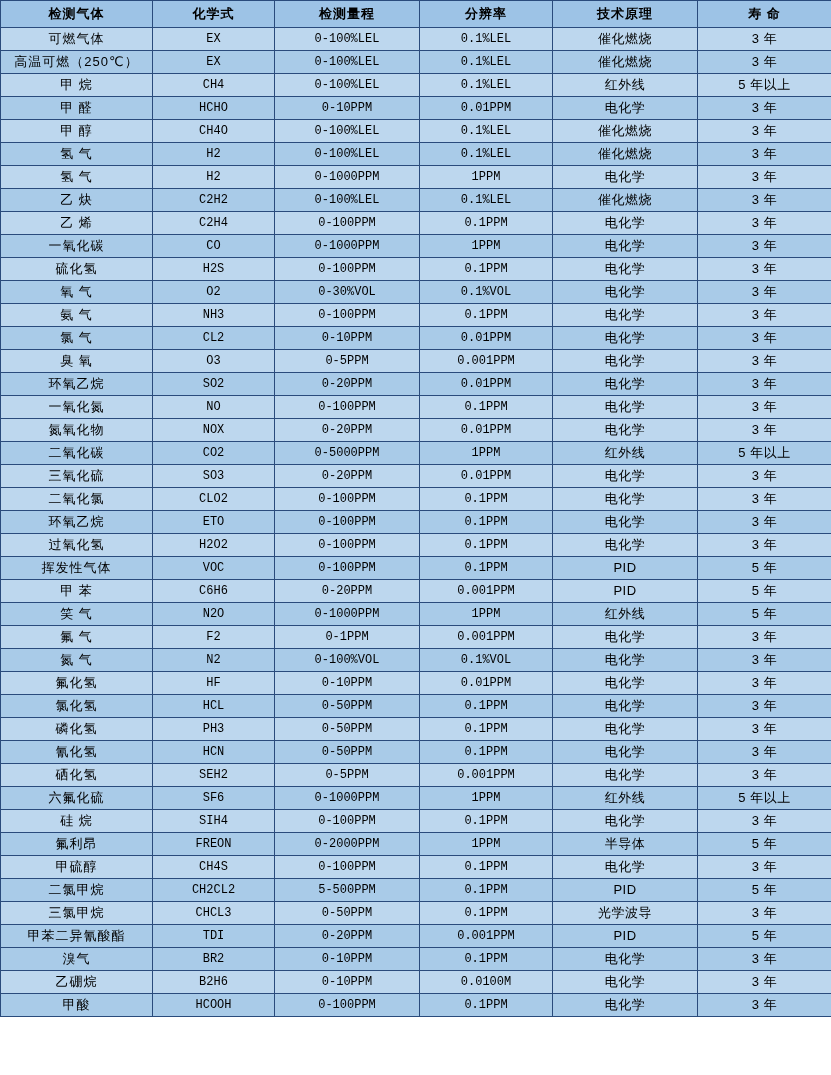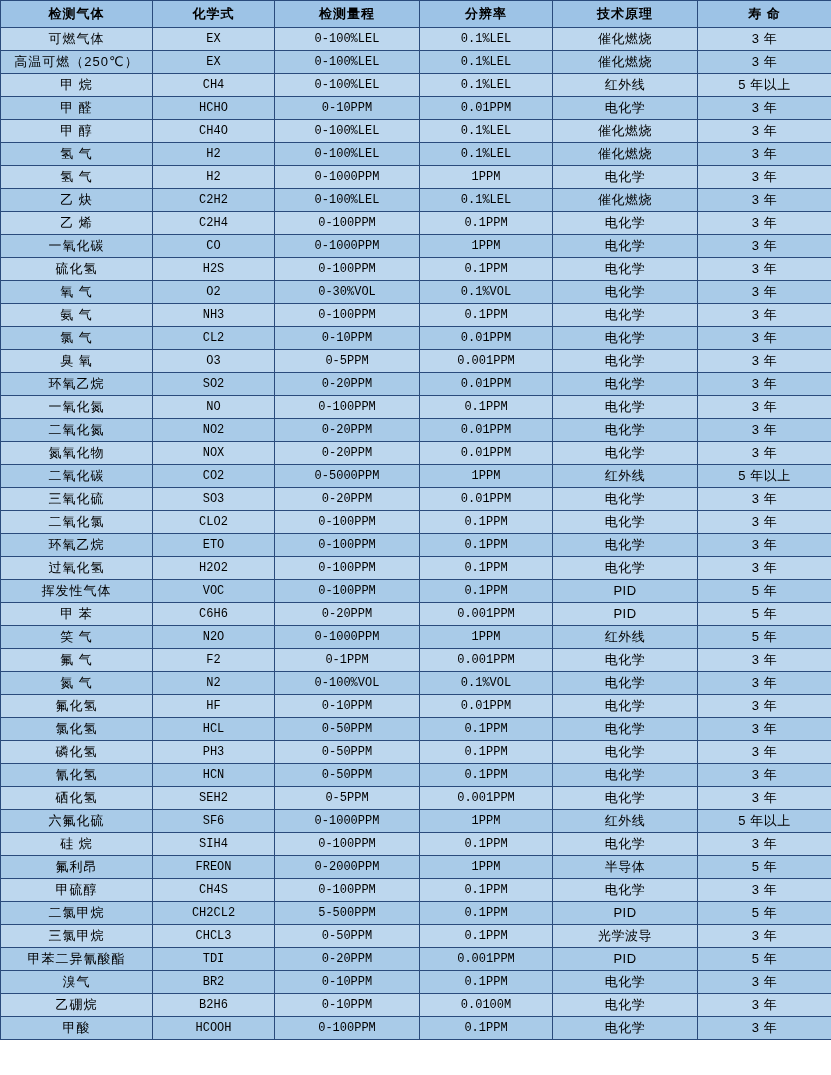--- a/index.html
+++ b/index.html
@@ -218,28 +218,20 @@
         <td class="col-life">3 年</td>
       </tr>
       <tr>
         <td class="col-name">一氧化氮</td>
         <td class="col-formula">NO</td>
         <td class="col-range">0-100PPM</td>
         <td class="col-res">0.1PPM</td>
         <td class="col-principle">电化学</td>
         <td class="col-life">3 年</td>
       </tr>
-      <tr class="alt">
-        <td class="col-name">二氧化氮</td>
-        <td class="col-formula">NO2</td>
-        <td class="col-range">0-20PPM</td>
-        <td class="col-res">0.01PPM</td>
-        <td class="col-principle">电化学</td>
-        <td class="col-life">3 年</td>
-      </tr>
       <tr>
         <td class="col-name">氮氧化物</td>
         <td class="col-formula">NOX</td>
         <td class="col-range">0-20PPM</td>
         <td class="col-res">0.01PPM</td>
         <td class="col-principle">电化学</td>
         <td class="col-life">3 年</td>
       </tr>
       <tr class="alt">
         <td class="col-name">二氧化碳</td>

